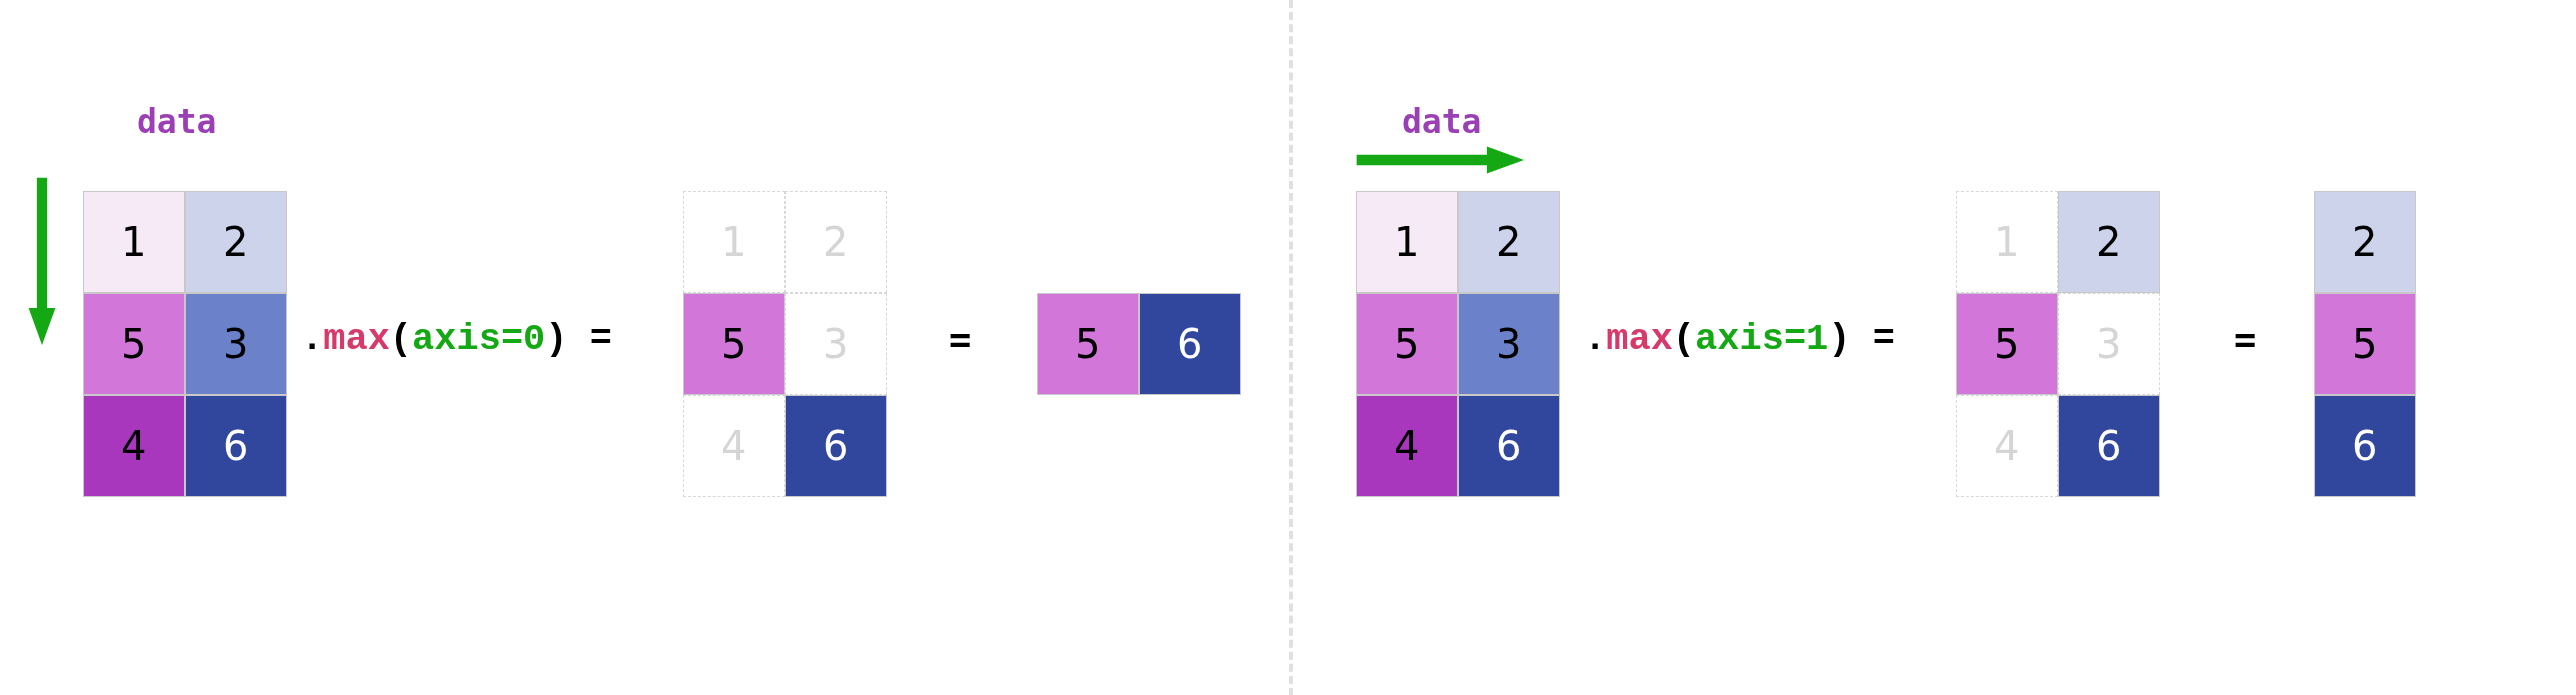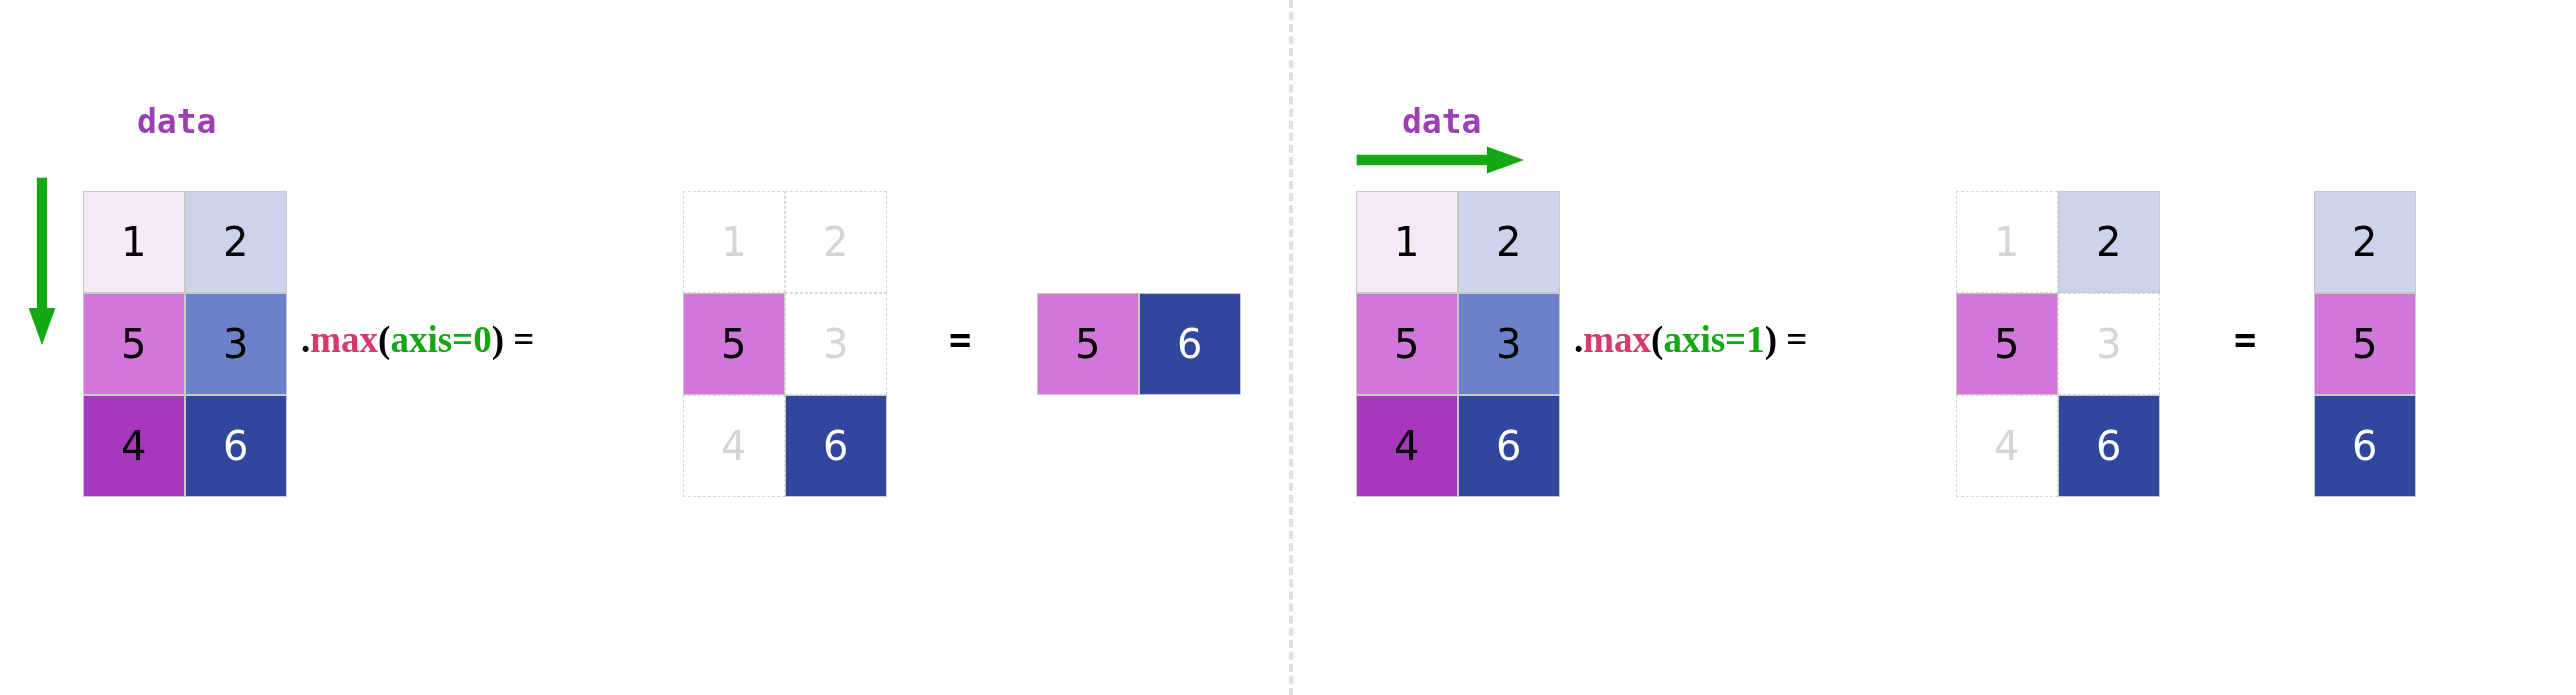--- a/index.html
+++ b/index.html
@@ -76,21 +76,21 @@
     background: #ffffff;
     border: 0.8px dashed #d8d8d8;
     color: #d5d5d5;
   }
   .cell.dark-text  { color: #000000; }
   .cell.light-text { color: #ffffff; }
 
   
   .expr {
     position: absolute;
-    font-family: Liberation Serif, serif;
+    font-family: Liberation Mono, monospace;
     font-size: 37px;
     font-weight: bold;
     white-space: nowrap;
     color: #000000;
   }
   .expr .fn   { color: #d63a6a; }
   .expr .arg  { color: #14a814; }
   .expr .pun  { color: #000000; }
 
   .eq-sign {
@@ -162,21 +162,21 @@
     <div class="matrix" id="m-src-1" style="left:67px; top:191px;
          grid-template-columns: repeat(2, 102px); grid-template-rows: repeat(3, 102px);">
         <div class="cell dark-text" style="background: rgb(246, 234, 247);">1</div>
         <div class="cell dark-text" style="background: rgb(204, 211, 234);">2</div>
         <div class="cell dark-text" style="background: rgb(210, 119, 217);">5</div>
         <div class="cell dark-text" style="background: rgb(107, 130, 203);">3</div>
         <div class="cell dark-text" style="background: rgb(168, 55, 189);">4</div>
         <div class="cell light-text" style="background: rgb(49, 71, 158);">6</div>
       </div>
 
-    <div class="expr" style="left:285px; top:318px;">
+    <div class="expr" style="left:295px; top:318px;">
       <span class="pun">.</span><span class="fn">max</span><span class="pun">(</span><span class="arg">axis=1</span><span class="pun">)</span>&nbsp;<span class="pun">=</span>
     </div>
 
     <div class="matrix" id="m-hl-1" style="left:667px; top:191px;
          grid-template-columns: repeat(2, 102px); grid-template-rows: repeat(3, 102px);">
         <div class="cell ghost">1</div>
         <div class="cell dark-text" style="background: rgb(204, 211, 234);">2</div>
         <div class="cell dark-text" style="background: rgb(210, 119, 217);">5</div>
         <div class="cell ghost">3</div>
         <div class="cell ghost">4</div>

